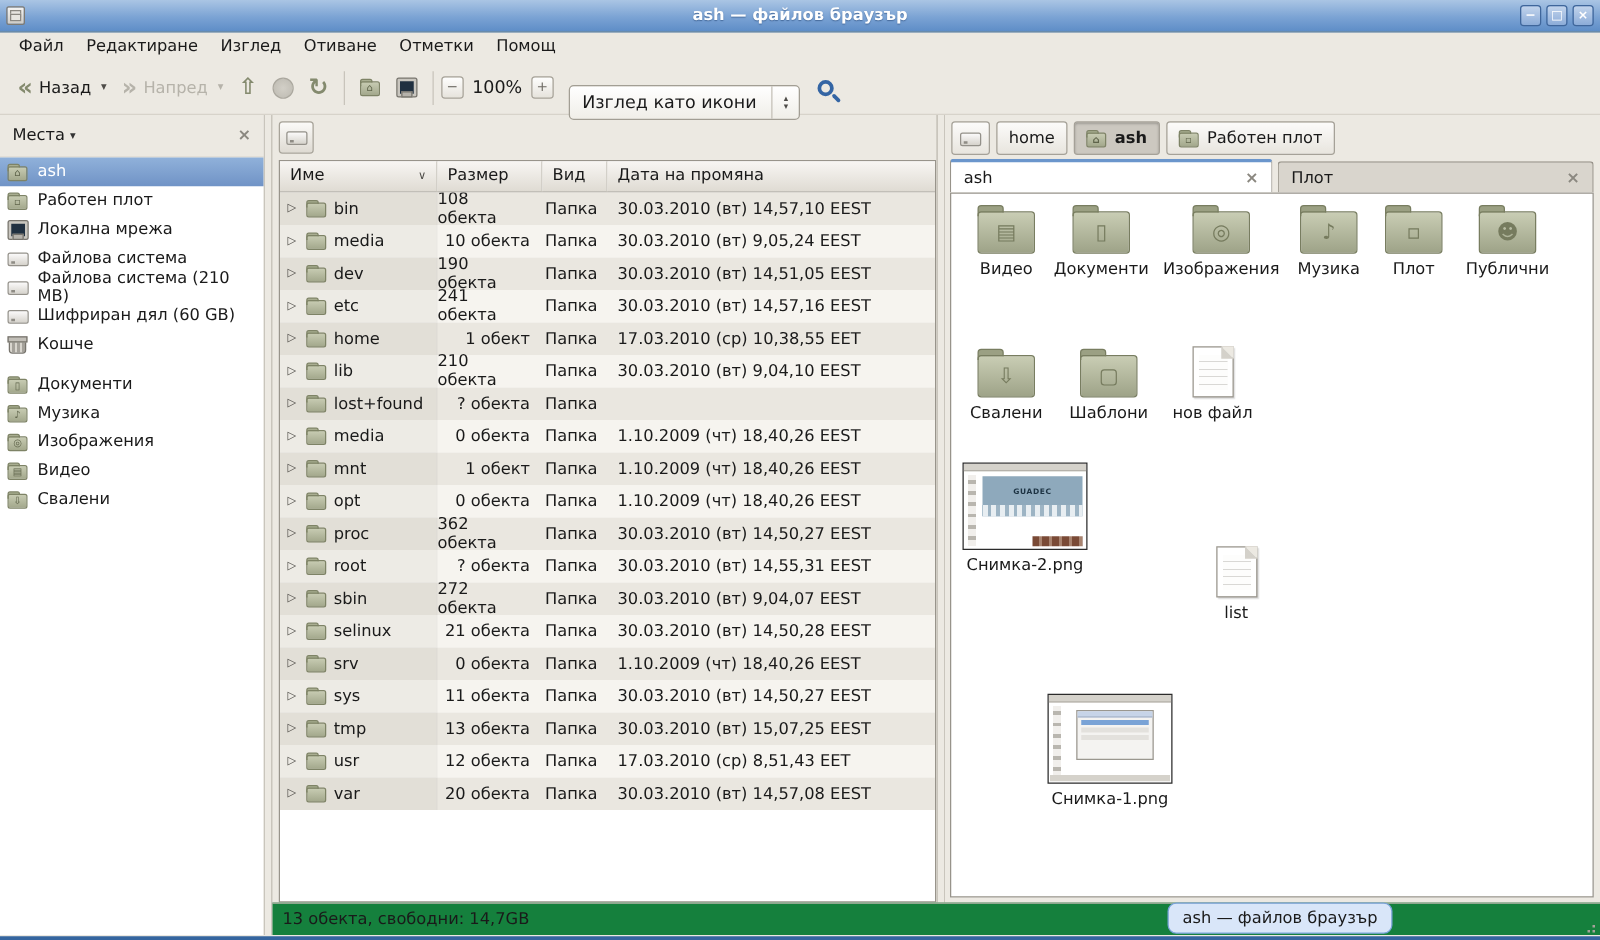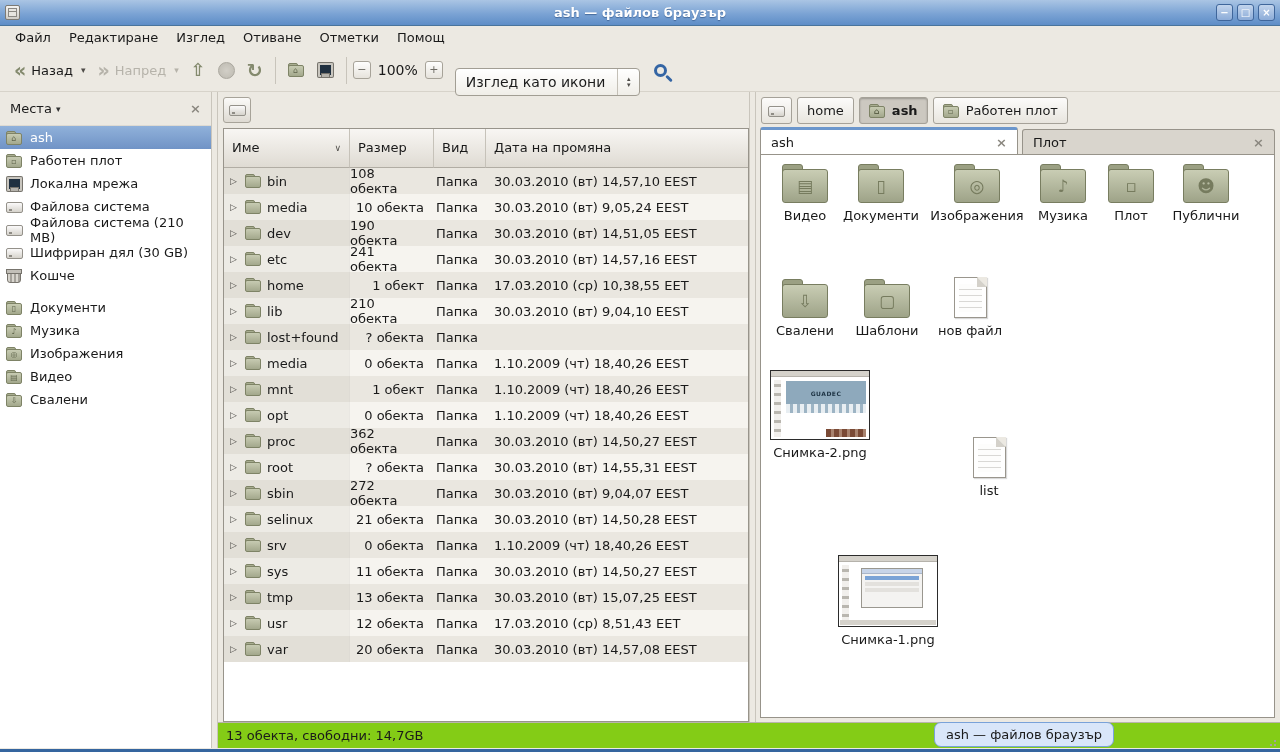--- a/index.html
+++ b/index.html
@@ -93,21 +93,21 @@
   .splitter { width:7px; background:#ece9e2;
       background-image:linear-gradient(90deg, #c9c5bc 0 1px, transparent 1px 6px, #c9c5bc 6px 7px); }
 
   
   .pane-mid { width:531px; display:flex; flex-direction:column; padding:5px 0 0 5px; }
   .root-btn { width:28px; height:26px; border:1px solid #a7a399; border-radius:3px;
       background:linear-gradient(#fbfaf8,#dedad2); display:flex; align-items:center;
       justify-content:center; }
   .tree-frame { flex:1; margin-top:5px; border:1px solid #98948b; background:#fff;
       display:flex; flex-direction:column; overflow:hidden; margin-bottom:0; }
-  .tree-header { display:flex; height:39px; flex:none; }
+  .tree-header { display:flex; height:25px; flex:none; }
   .th { background:linear-gradient(#f8f6f3,#dfdbd3); border-right:1px solid #c6c2b9;
         border-bottom:1px solid #b1ada4; line-height:24px; padding:0 8px; font-size:13px;
         display:flex; align-items:center; }
   .th-name { width:126px; } .th-size { width:84px; } .th-type { width:52px; }
   .th-date { flex:1; border-right:none; }
   .th-name .sort { margin-left:auto; font-size:9px; color:#4e4c48; }
   .tree-body { flex:1; overflow:hidden; }
   .trow { display:flex; height:26px; align-items:stretch; font-size:13px; }
   .trow .cell { display:flex; align-items:center; }
   .trow:nth-child(odd)  { background:#eae7e0; }
@@ -179,21 +179,21 @@
   .t-fm .dlg { position:absolute; left:22px; top:12px; width:62px; height:40px;
       background:#f4f3f1; border:1px solid #9a9archive8; border:1px solid #9a978f; }
   .t-fm .dlg .tl { height:5px; background:#c7d4e8; border-bottom:1px solid #a9b6ca; }
   .t-fm .dlg .row { height:4px; margin:2px 3px 0 3px; background:#e3e1dd; }
   .t-fm .dlg .row.sel { background:#7aa3d6; }
   .t-fm .foot { position:absolute; bottom:1px; left:1px; right:1px; height:5px; background:#d5d2cb; }
 
   
   .right-col { flex:1; display:flex; flex-direction:column; min-width:0; }
   .content-row { flex:1; display:flex; min-height:0; }
-  .statusbar { height:26px; border-top:1px solid #b9b5ac; background:#84cc16;
+  .statusbar { height:26px; border-top:1px solid #b9b5ac; background:#15803d;
                display:flex; align-items:center; padding-left:8px; position:relative; }
   .bottom-strip { position:absolute; left:0; right:0; bottom:0; height:3px; background:#35659f; }
   .tooltip { position:absolute; left:934px; top:722px; height:25px; line-height:23px;
              padding:0 11px; background:#d9e6f9; border:1px solid #79a2d9; border-radius:7px;
              font-size:13px; z-index:5; }
   .grip { position:absolute; right:4px; bottom:6px; width:10px; height:10px; z-index:4; }
   .grip i { position:absolute; width:2px; height:2px; background:#a5a29b; }
   .grip i:nth-child(1){ right:0; bottom:0; } .grip i:nth-child(2){ right:4px; bottom:0; }
   .grip i:nth-child(3){ right:0; bottom:4px; }
 </style>
@@ -292,21 +292,21 @@
           <div class="side-item">
             <span class="ic ic-drive"></span>
             <span>Файлова система</span>
           </div>
           <div class="side-item">
             <span class="ic ic-drive"></span>
             <span>Файлова система (210 MB)</span>
           </div>
           <div class="side-item">
             <span class="ic ic-drive"></span>
-            <span>Шифриран дял (30 GB)</span>
+            <span>Шифриран дял (60 GB)</span>
           </div>
           <div class="side-item">
             <span class="ic ic-trash"></span>
             <span>Кошче</span>
           </div>
           <div class="side-sep"></div>
           <div class="side-item">
             <span class="ic ic-folder">
               <span class="g">▯</span>
             </span>

